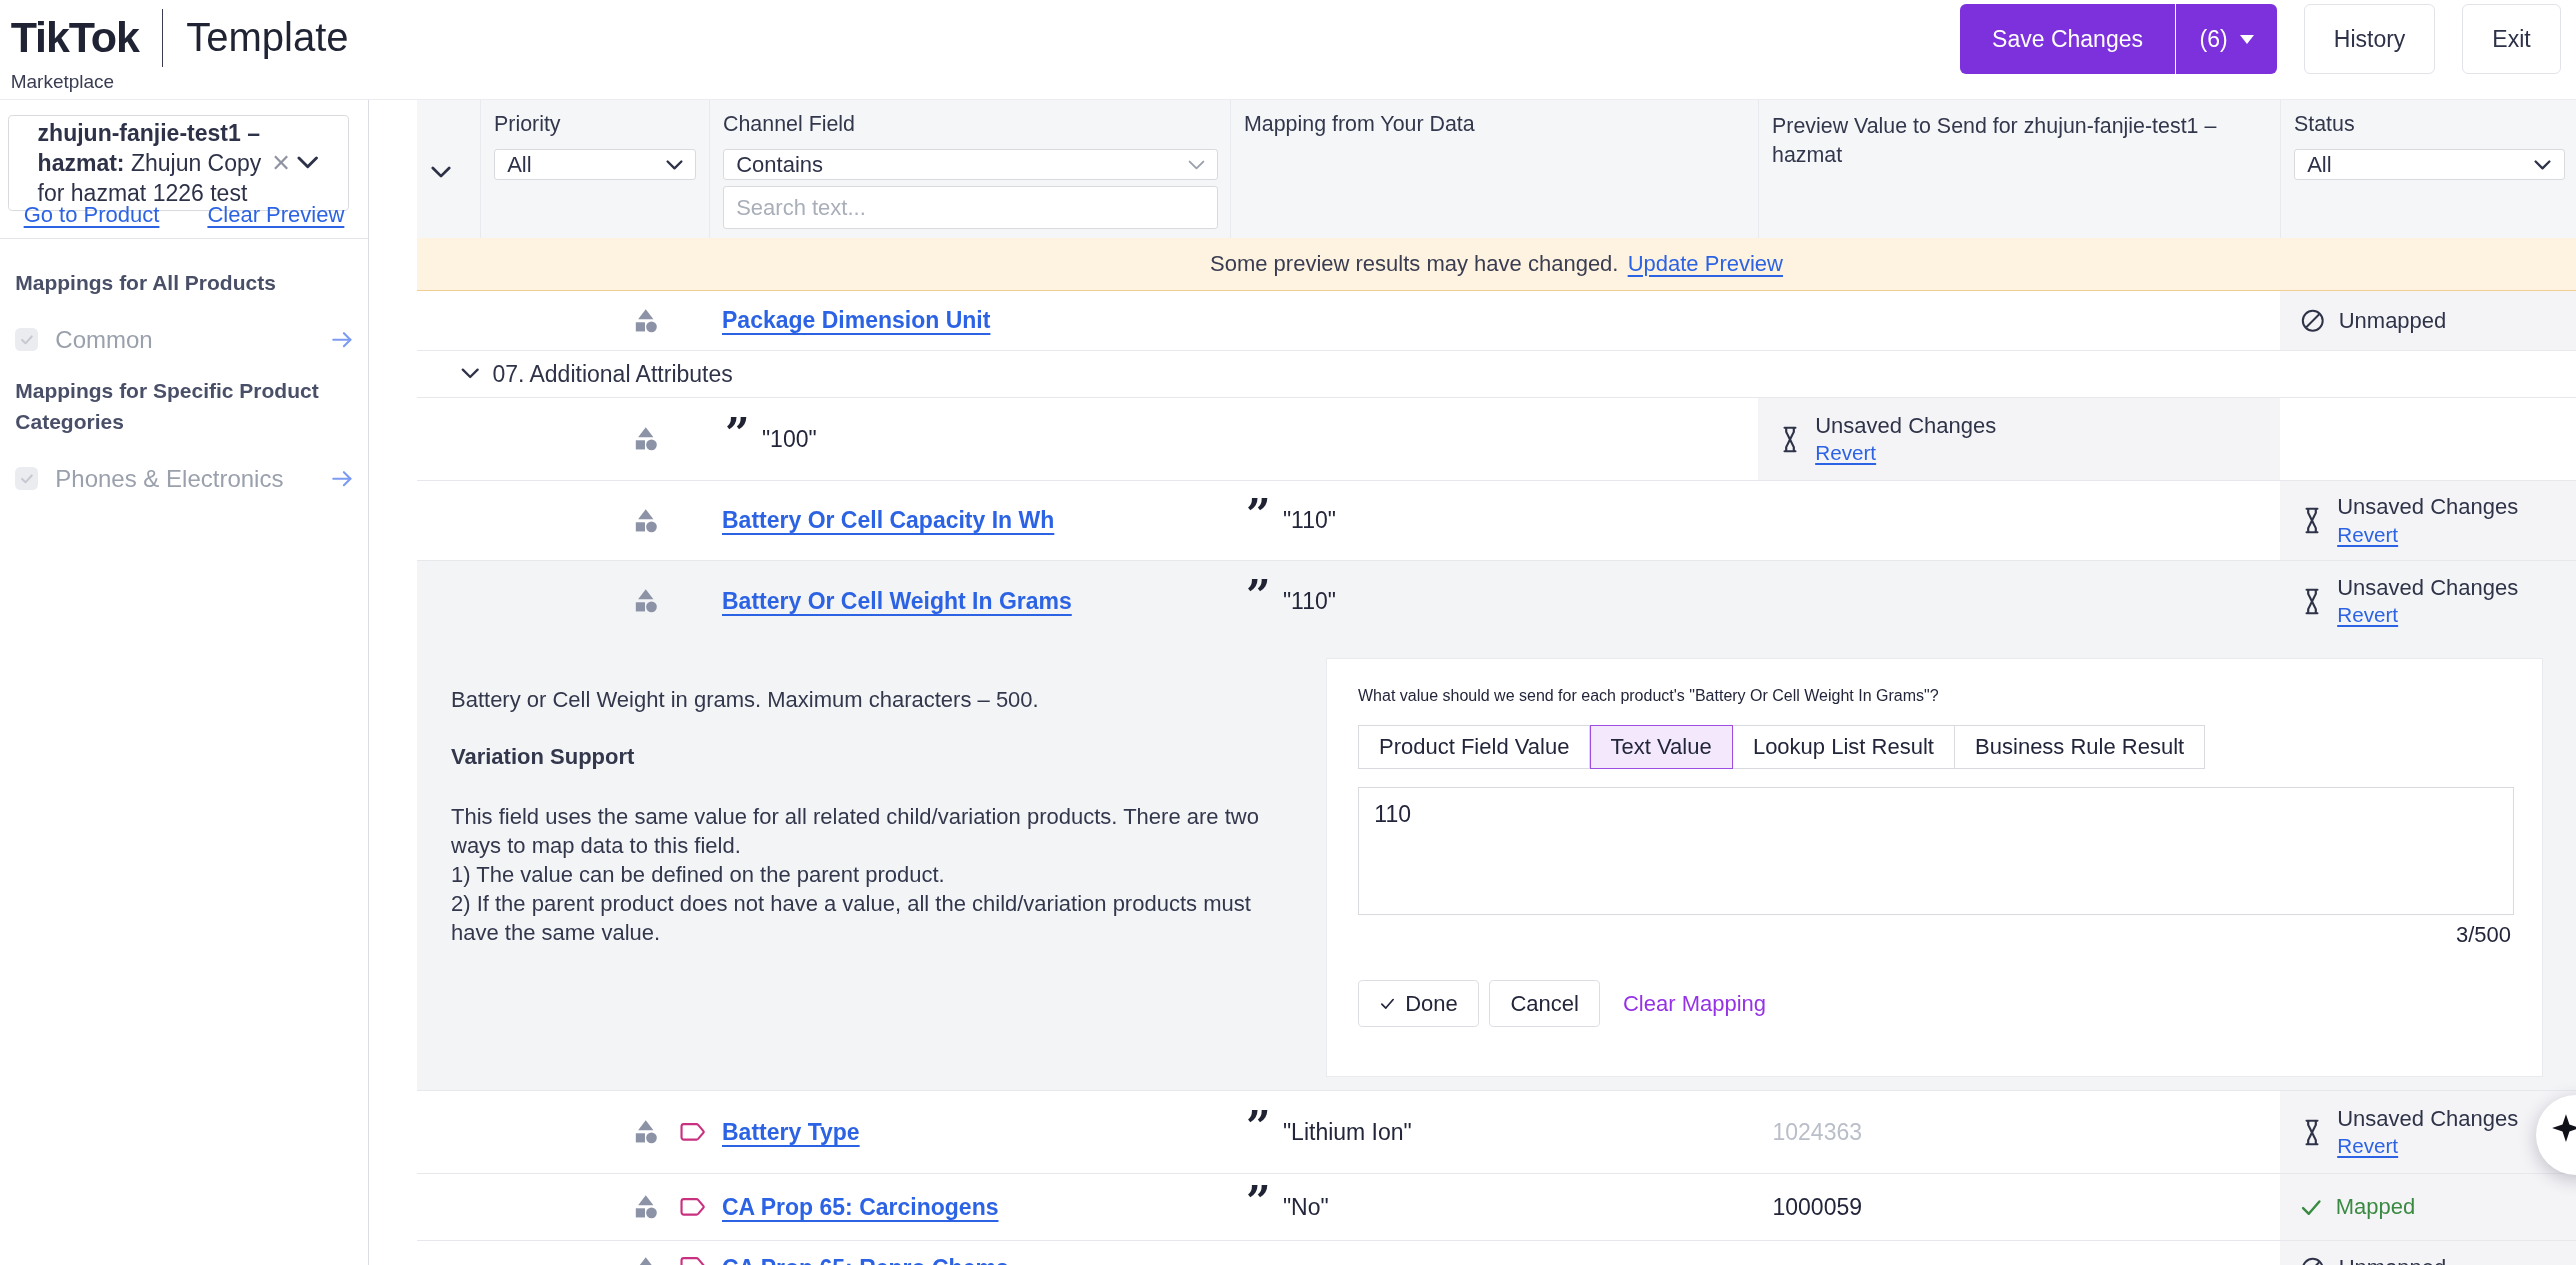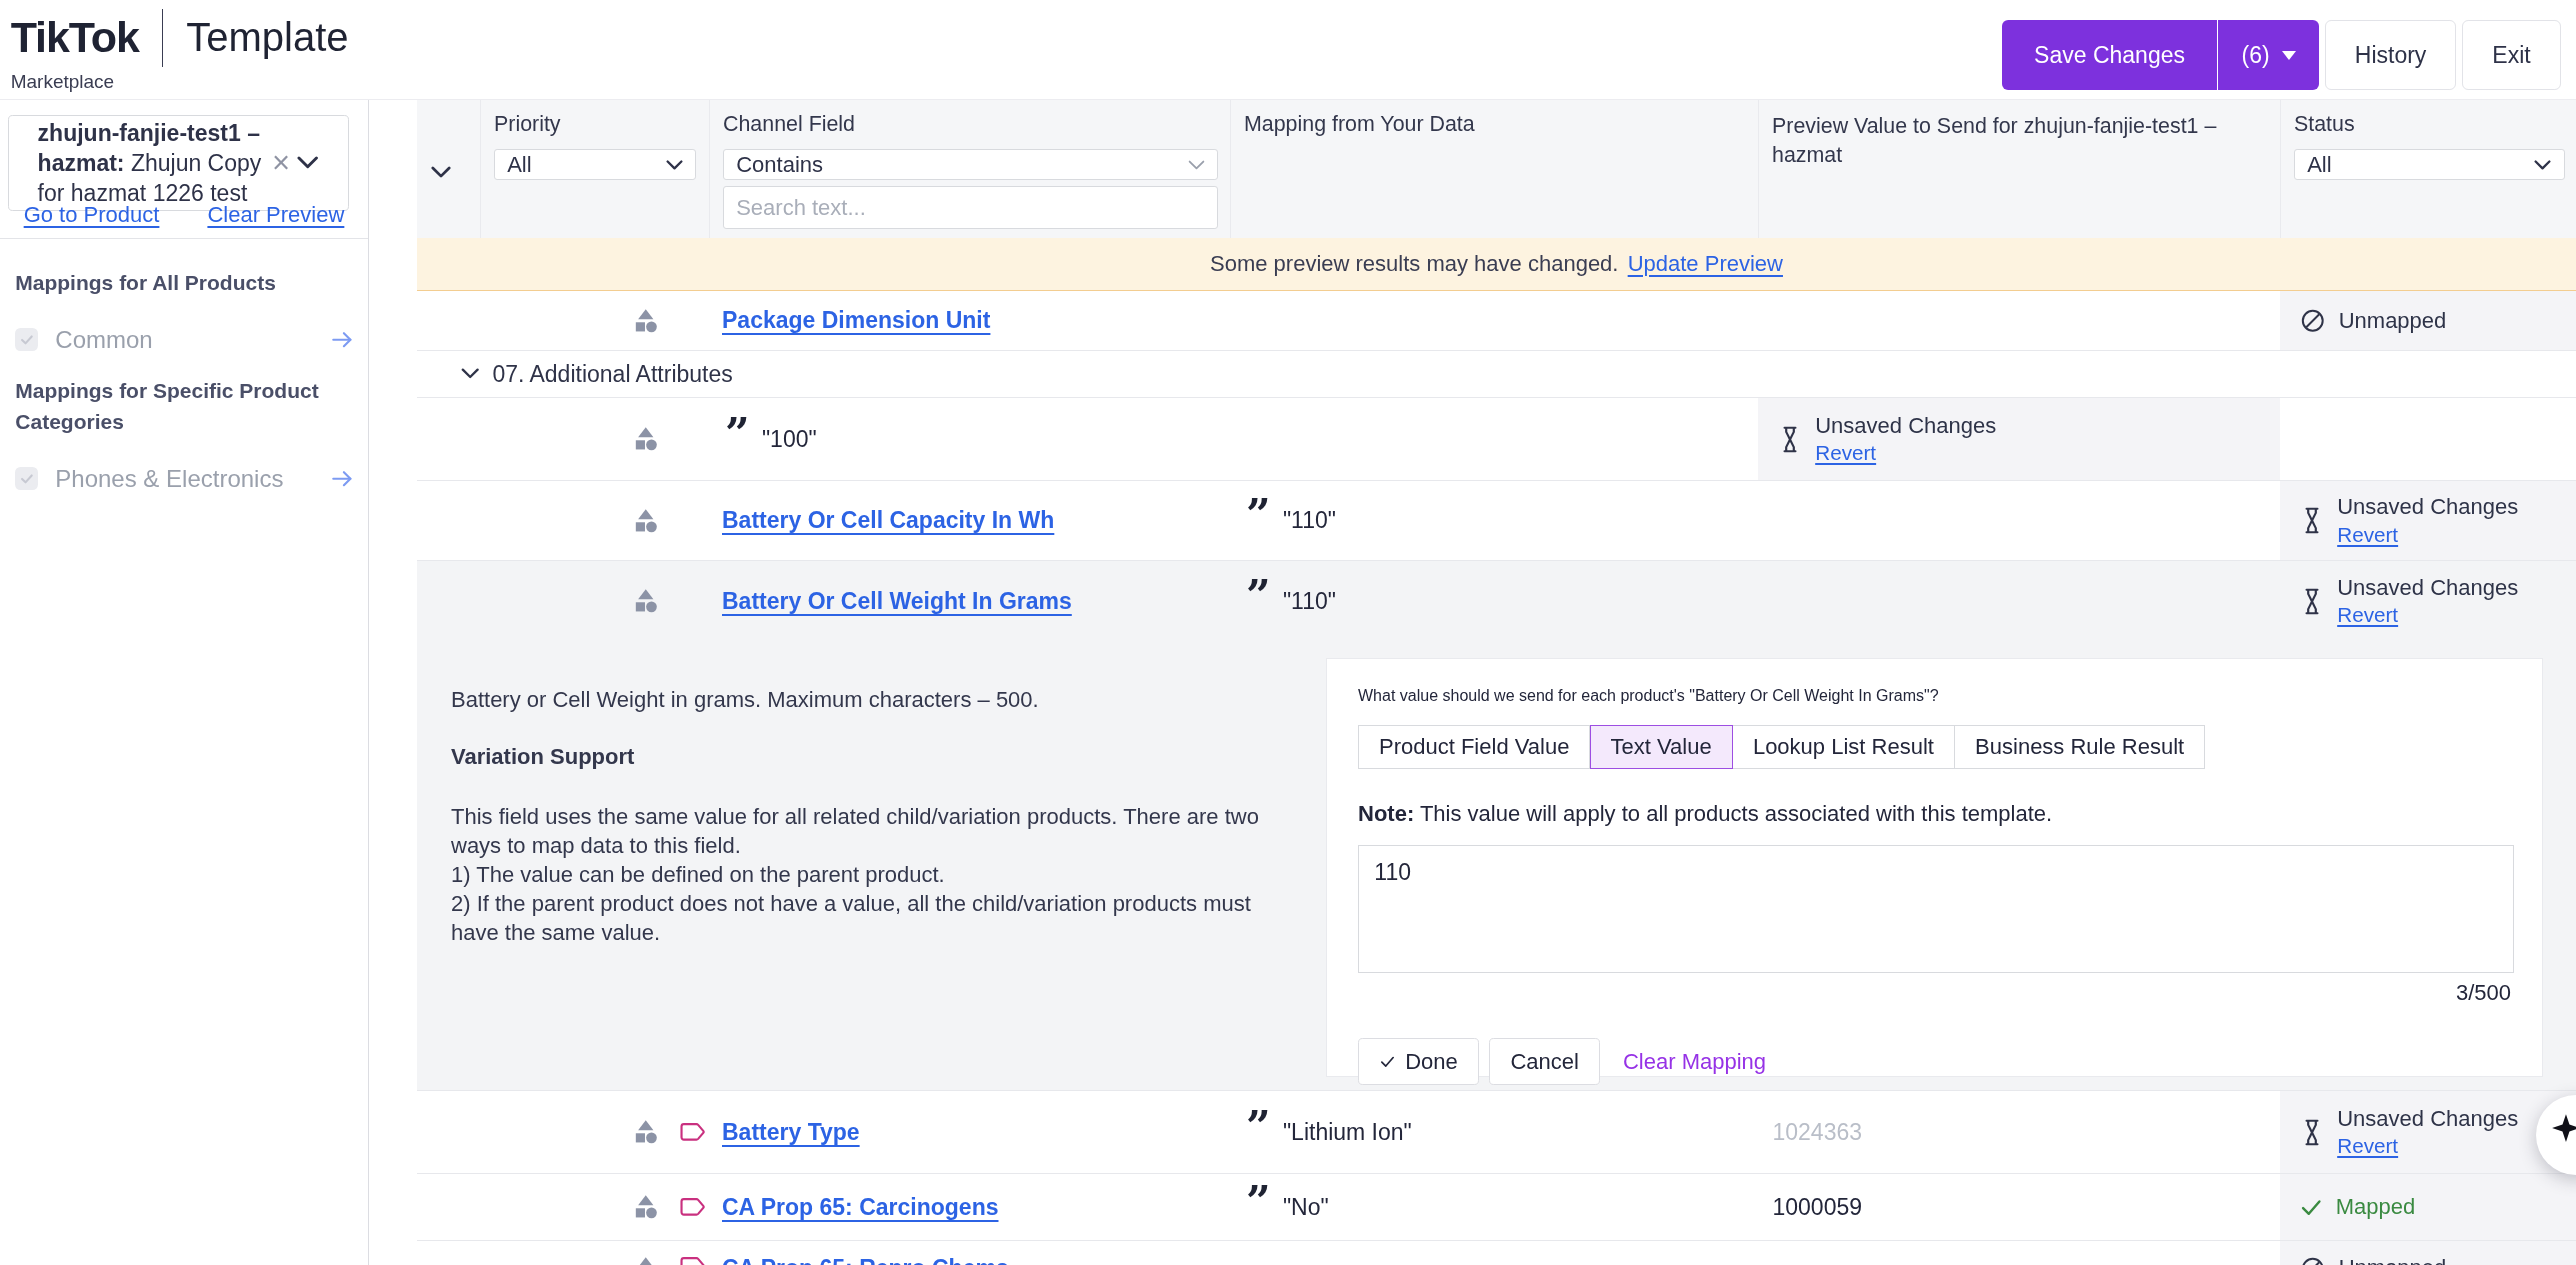--- a/index.html
+++ b/index.html
@@ -7,21 +7,21 @@
   .screen { position:relative; width:2576px; height:1265px; overflow:hidden; background:#fff; color:#2e3248; }
 
   
   .topbar { position:absolute; left:0; top:0; width:100%; height:100px; background:#fff; border-bottom:0.8px solid #ececf0; z-index:5; }
   .logo-group { position:absolute; left:10.7px; top:4.6px; }
   .brand-row { display:flex; align-items:center; height:66px; }
   .brand { font-size:43px; font-weight:700; letter-spacing:-1.1px; color:#1f2333; }
   .logo-divider { width:1.5px; height:58px; background:#3a3d52; margin:0 23px; }
   .product { font-size:40px; font-weight:400; color:#1f2333; }
   .subtitle { font-size:19px; color:#3a3d52; margin-top:0px; }
-  .topbar-actions { position:absolute; right:15.3px; top:20px; display:flex; gap:6px; }
+  .topbar-actions { position:absolute; right:15.3px; top:4px; display:flex; gap:27px; }
   .save-split { display:flex; height:70px; border-radius:6.1px; overflow:hidden; }
   .btn-save { background:#7d31dd; color:#fff; font-size:23px; padding:0 32px; display:flex; align-items:center; border:none; cursor:pointer; font-family:inherit; }
   .save-divider { width:1.5px; background:rgba(255,255,255,.55); }
   .btn-count { background:#7d31dd; color:#fff; font-size:23px; padding:0 23px; display:flex; align-items:center; gap:12.2px; border:none; cursor:pointer; font-family:inherit; }
   .caret-down { width:0; height:0; border-left:7.6px solid transparent; border-right:7.6px solid transparent; border-top:9.2px solid #fff; }
   .btn-plain { background:#fff; border:0.8px solid #e2e3e8; border-radius:6.1px; font-size:23px; color:#2e3248; padding:0 29px; height:70px; display:flex; align-items:center; cursor:pointer; font-family:inherit; }
 
   
   .sidebar { position:absolute; left:0; top:100px; width:369px; bottom:0; background:#fff; border-right:0.8px solid #dcdde2; }
   .preview-select { position:absolute; left:7.6px; top:14.5px; width:341px; height:96px; border:0.8px solid #d8dade; border-radius:4.6px; background:#fff; display:flex; align-items:center; padding:0 29px; gap:7px; }
@@ -357,23 +357,20 @@
 2) If the parent product does not have a value, all the child/variation products must have the same value.</div>
         </div>
         <div class="card">
           <div class="question">What value should we send for each product's "Battery Or Cell Weight In Grams"?</div>
           <div class="segments">
             <div class="seg">Product Field Value</div>
             <div class="seg seg-selected">Text Value</div>
             <div class="seg">Lookup List Result</div>
             <div class="seg">Business Rule Result</div>
           </div>
-          <div class="note">
-            <b>Note:</b><span> This value will apply to all products associated with this template.</span>
-          </div>
           <textarea class="text-area" style="">110</textarea>
           <div class="counter">3/500</div>
           <div class="actions">
             <button class="btn-small">
               <svg width="17" height="17" viewBox="0 0 30 30" fill="none">
                 <polyline points="5,16 12,23 25,8" stroke="#23263a" stroke-width="3" stroke-linecap="round" stroke-linejoin="round"></polyline>
               </svg>
               <span>Done</span>
             </button>
             <button class="btn-small">

